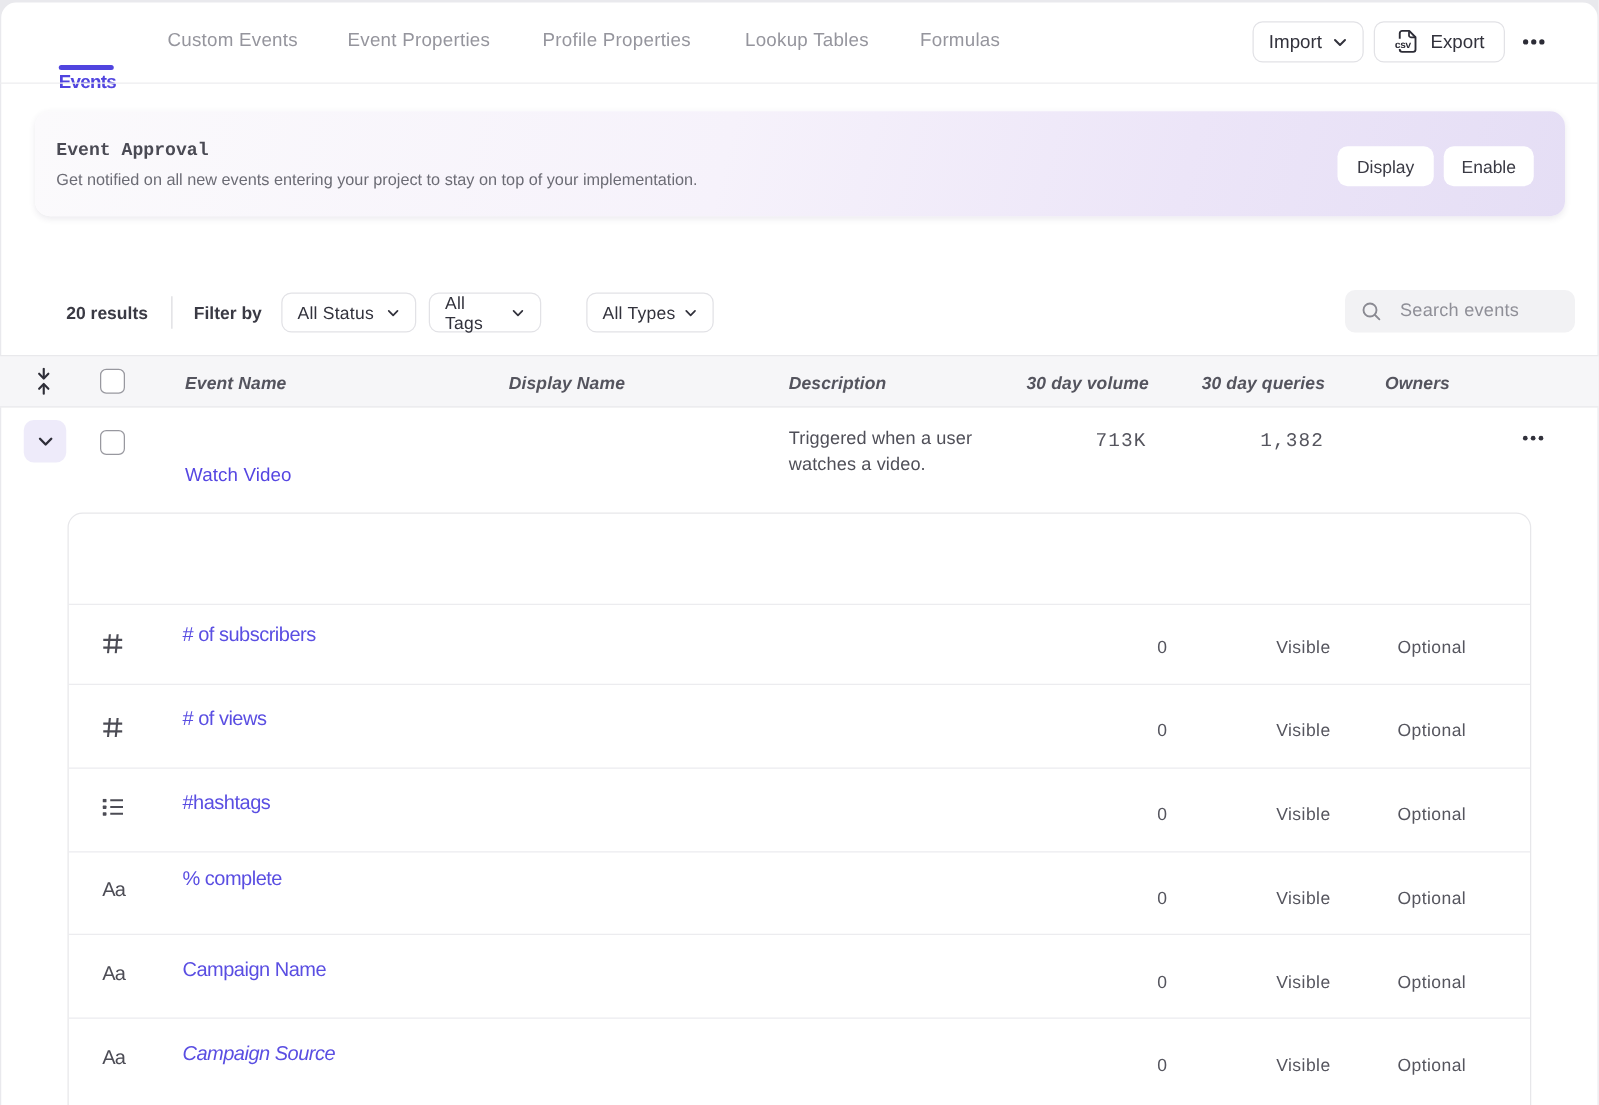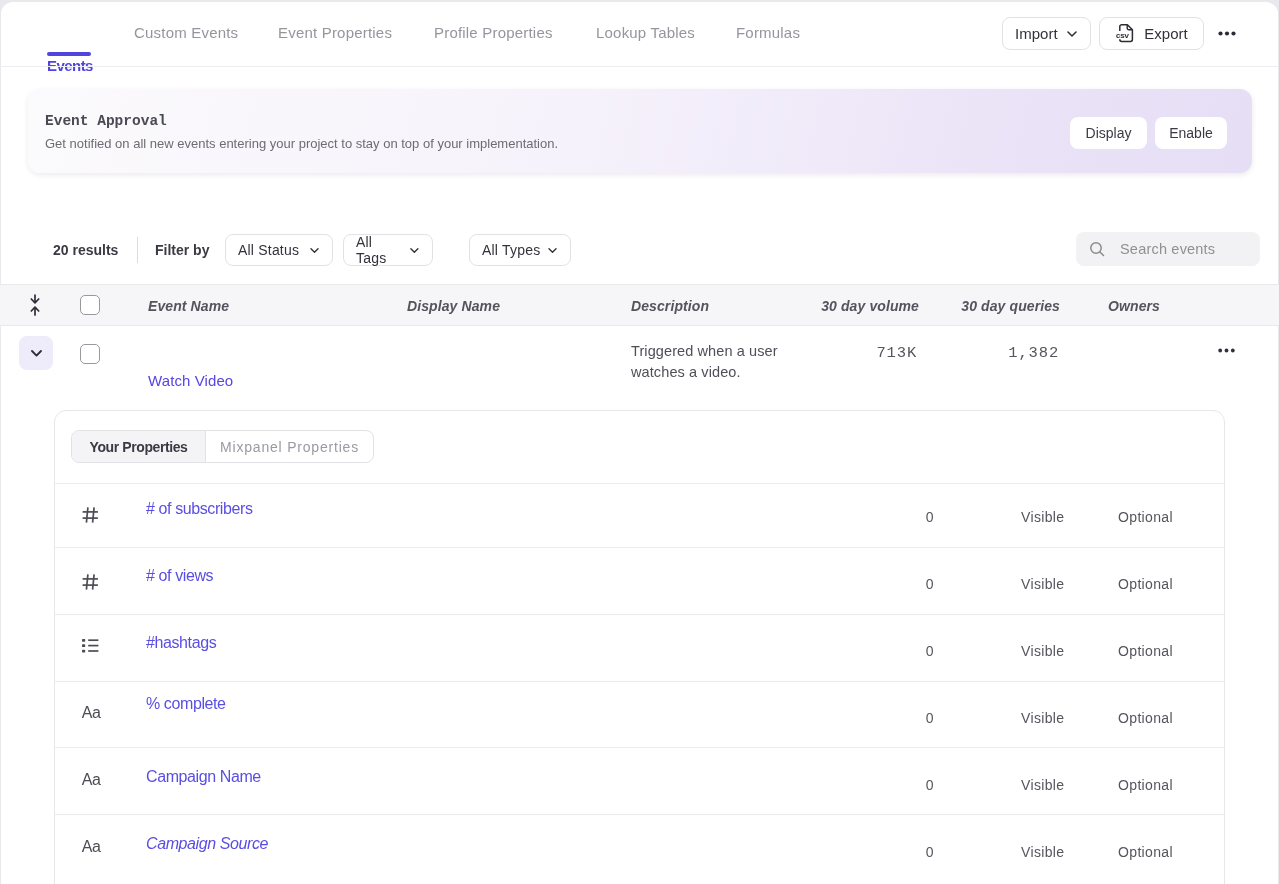--- a/index.html
+++ b/index.html
@@ -144,24 +144,20 @@
 <span class="abs" style="left:631px; top:340.5px; font-size:14.5px; color:#4f4f58; line-height:21px; letter-spacing:0.1px;">Triggered when a user<br>watches a video.</span>
 <span class="abs mono" style="right:361.8px; top:343.5px; font-size:15.5px; letter-spacing:0.9px; color:#55555e;">713K</span>
 <span class="abs mono" style="right:219.8px; top:343.5px; font-size:15.5px; letter-spacing:0.9px; color:#55555e;">1,382</span>
 <svg class="abs" style="left:1218px; top:348px;" width="17" height="5" viewBox="0 0 17 5">
     <circle cx="2.2" cy="2.5" r="1.9" fill="#32323c"></circle>
     <circle cx="8.5" cy="2.5" r="1.9" fill="#32323c"></circle>
     <circle cx="14.8" cy="2.5" r="1.9" fill="#32323c"></circle>
   </svg>
 
 <div id="ppanel">
-  <div id="segs">
-    <div class="seg on">Your Properties</div>
-    <div class="seg off">Mixpanel Properties</div>
-  </div>
   <div id="pdiv"></div>
 <svg class="abs" style="left:26.5px; top:95.5px;" width="16.5" height="16" viewBox="0 0 16.5 16">
       <g stroke="#4c4c55" stroke-width="1.7" fill="none">
         <path d="M0.6 4.9 H15.9"></path>
         <path d="M0.6 11.1 H15.9"></path>
         <path d="M5.9 0.4 L4.4 15.6"></path>
         <path d="M12.1 0.4 L10.6 15.6"></path>
       </g>
     </svg>
     <span class="pname" style="top:89px;"># of subscribers</span>

